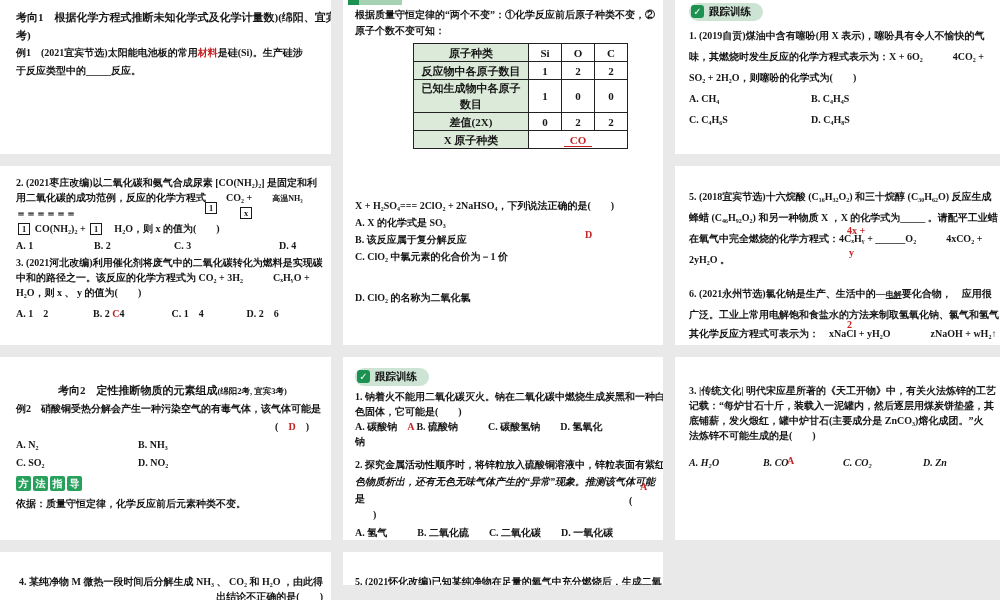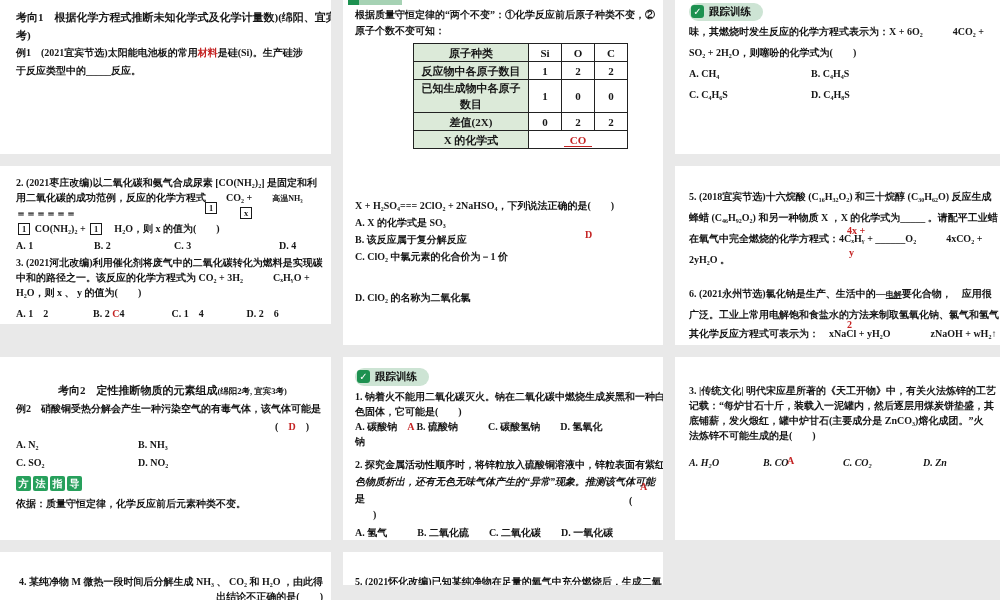--- a/index.html
+++ b/index.html
@@ -77,48 +77,49 @@
         <td class="val">0</td>
         <td class="val">0</td>
       </tr>
       <tr>
         <td class="lbl">差值(2X)</td>
         <td class="val">0</td>
         <td class="val">2</td>
         <td class="val">2</td>
       </tr>
       <tr>
-        <td class="lbl">X 的化学式</td>
+        <td class="lbl">X 原子种类</td>
         <td colspan="3"><span class="co">CO</span></td>
       </tr>
     </tbody>
       </table>
   </div>
 </div>
 
 <div class="panel" style="left:675px;top:0;width:325px;height:154px;">
   <div class="pc" style="padding:2px 8px 0 14px;line-height:21px;">
     <div style="line-height:16px;">
       <span class="badge">
         <span class="check">✓</span>
         <span class="lbl">跟踪训练</span>
       </span>
     </div>
+    <div class="ln" style="margin-top:4px;">1. (2019自贡)煤油中含有噻吩(用 X 表示)，噻吩具有令人不愉快的气</div>
     <div class="ln">味，其燃烧时发生反应的化学方程式表示为：X + 6O₂　　　4CO₂ +</div>
     <div class="ln">SO₂ + 2H₂O，则噻吩的化学式为(　　)</div>
     <div class="ln">
       <span class="opt2" style="width:122px;">A. CH₄</span><span>B. C₄H₄S</span>
     </div>
     <div class="ln">
       <span class="opt2" style="width:122px;">C. C₄H₆S</span><span>D. C₄H₈S</span>
     </div>
   </div>
 </div>
 
-<div class="panel" style="left:0;top:166px;width:331px;height:158px;">
+<div class="panel" style="left:0;top:166px;width:331px;height:179px;">
   <div class="pc" style="padding:9px 8px 0 16px;line-height:15px;">
     <div class="ln">2. (2021枣庄改编)以二氧化碳和氨气合成尿素 [CO(NH₂)₂] 是固定和利</div>
     <div class="ln">
       <span>用二氧化碳的成功范例，反应的化学方程式</span><span>　　CO₂ +　　</span><span class="small">高温NH₃</span>
     </div>
     <span class="absbox" style="left:205px;top:36px;">1</span>
     <span class="absbox" style="left:240px;top:41px;">x</span>
     <div class="ln">＝＝＝＝＝＝</div>
     <div class="ln">
       <span class="box">1</span><span> CO(NH₂)₂ + </span><span class="box">1</span><span>　H₂O，则 x 的值为(　　)</span>

